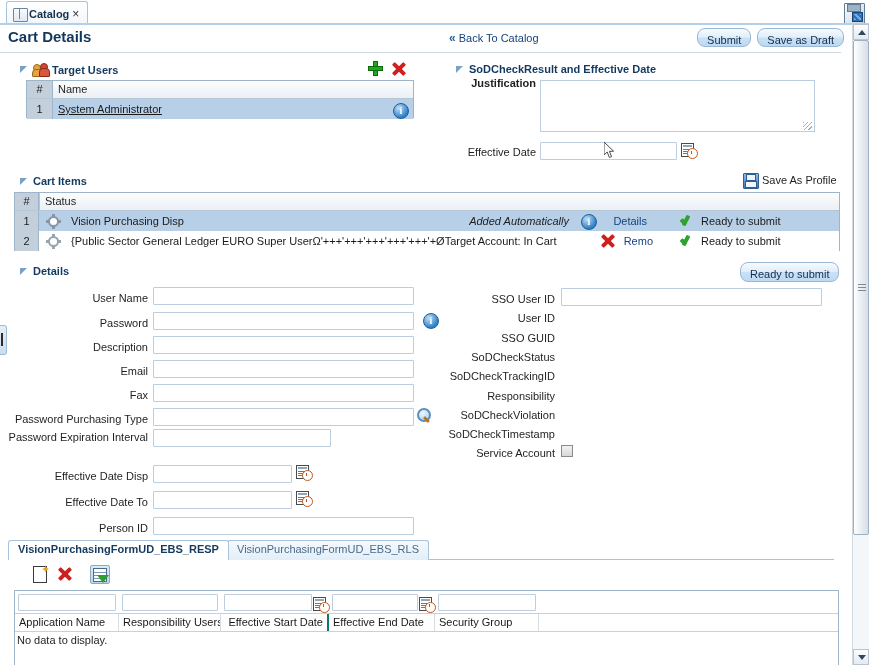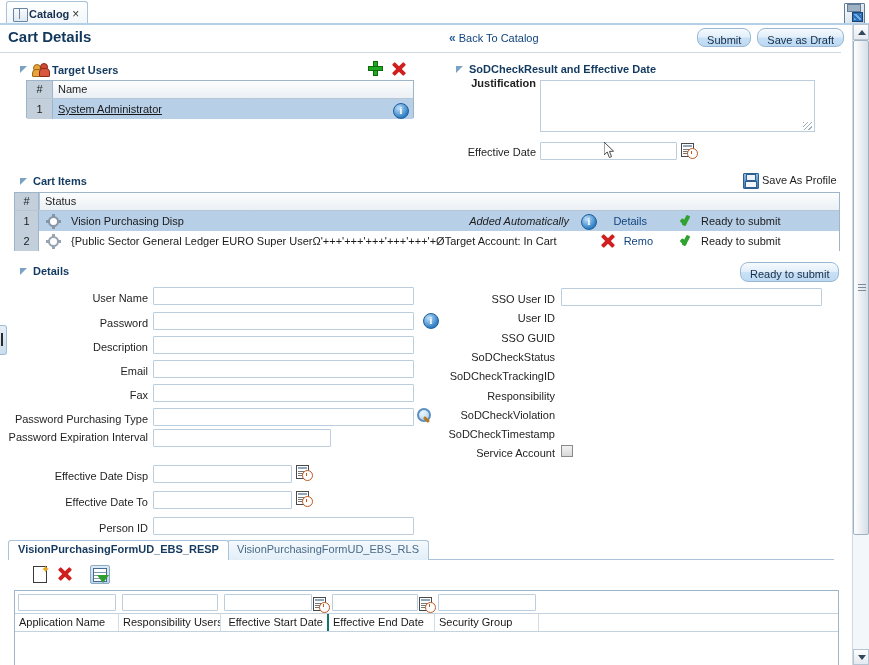--- a/index.html
+++ b/index.html
@@ -435,20 +435,21 @@
 
     <div style="display:flex;height:17px;align-items:center;background:#fff;border-bottom:1px solid #c4d2de;font-size:11px;">
       <div style="width:104px;padding:0 4px;box-sizing:border-box;border-right:1px solid #d3dde6;line-height:17px;overflow:hidden;white-space:nowrap;">Application Name</div>
       <div style="width:102px;padding:0 4px;box-sizing:border-box;border-right:1px solid #d3dde6;line-height:17px;overflow:hidden;white-space:nowrap;">Responsibility Users</div>
       <div style="width:108px;padding:0 4px;box-sizing:border-box;border-right:2px solid #0f766e;line-height:17px;overflow:hidden;white-space:nowrap;text-align:right;">Effective Start Date</div>
       <div style="width:106px;padding:0 4px;box-sizing:border-box;border-right:1px solid #d3dde6;line-height:17px;overflow:hidden;white-space:nowrap;">Effective End Date</div>
       <div style="width:104px;padding:0 4px;box-sizing:border-box;border-right:1px solid #d3dde6;line-height:17px;overflow:hidden;white-space:nowrap;">Security Group</div>
       <div style="flex:1;"></div>
     </div>
 
+    <div class="nodata" style="position:relative;left:2px;top:2px;">No data to display.</div>
   </div>
 
   <div class="lsplit"></div>
 
   <div class="vsb">
     <div class="arr up">
         <span></span>
       </div>
     <div class="thumb">
         <span class="grip"></span>

